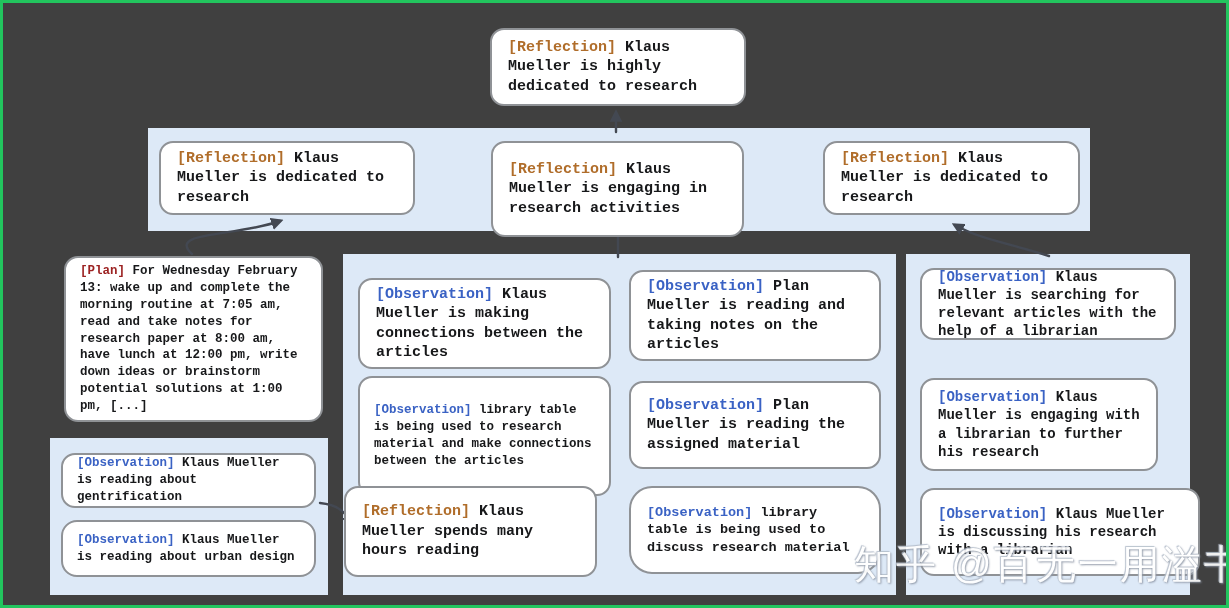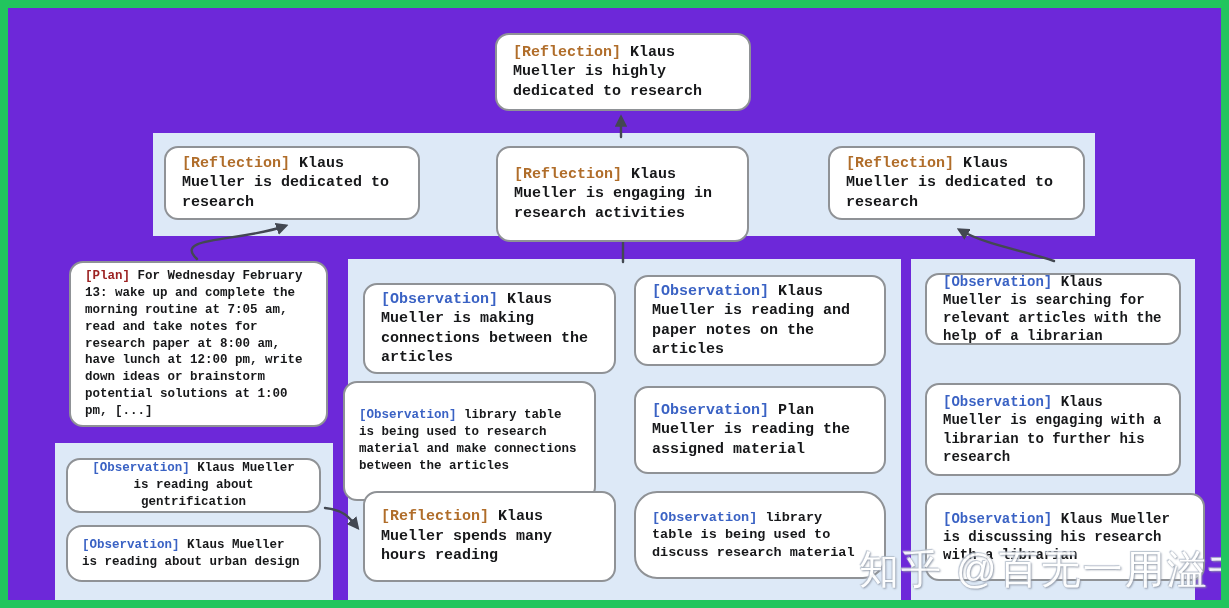--- a/index.html
+++ b/index.html
@@ -1,18 +1,18 @@
 <!DOCTYPE html>
 <html><head>
 <meta charset="utf-8">
 <style>
   html,body { margin:0; padding:0; background:#e8e8e8; }
   .canvas {
-    position:relative; width:1229px; height:608px; background:#6d28d9;
-    border:8px solid #22c55e; box-sizing:border-box; overflow:hidden;
+    position:relative; width:1229px; height:608px; background:#404040;
+    border:3px solid #22c55e; box-sizing:border-box; overflow:hidden;
     font-family:"Liberation Mono","DejaVu Sans Mono",monospace;
   }
   .band { position:absolute; background:#dde9f7; }
   .node {
     position:absolute; background:#ffffff; border:2px solid #8f9296;
     border-radius:14px; box-sizing:border-box; display:flex; align-items:center;
     font-weight:bold; font-size:15px; line-height:1.3; color:#17181a;
     padding:6px 14px 6px 16px;
   }
   .node.sm { font-size:12.5px; line-height:1.35; padding:6px 14px; }
@@ -61,51 +61,51 @@
     <div><span class="tag reflection">[Reflection]</span> <span>Klaus Mueller is engaging in research activities</span></div>
   </div>
   <div class="node" style="left:820px; top:138px; width:257px; height:74px;">
     <div><span class="tag reflection">[Reflection]</span> <span>Klaus Mueller is dedicated to research</span></div>
   </div>
 
   <div class="node sm" style="left:61px; top:253px; width:259px; height:166px;">
     <div><span class="tag plan">[Plan]</span> <span>For Wednesday February 13: wake up and complete the morning routine at 7:05 am, read and take notes for research paper at 8:00 am, have lunch at 12:00 pm, write down ideas or brainstorm potential solutions at 1:00 pm, [...]</span></div>
   </div>
 
-  <div class="node sm" style="left:58px; top:450px; width:255px; height:55px;text-align:center;">
+  <div class="node sm" style="left:58px; top:450px; width:255px; height:55px;">
     <div><span class="tag observation">[Observation]</span> <span>Klaus Mueller is reading about gentrification</span></div>
   </div>
   <div class="node sm" style="left:58px; top:517px; width:255px; height:57px;border-radius:16px;">
     <div><span class="tag observation">[Observation]</span> <span>Klaus Mueller is reading about urban design</span></div>
   </div>
 
   <div class="node" style="left:355px; top:275px; width:253px; height:91px;">
     <div><span class="tag observation">[Observation]</span> <span>Klaus Mueller is making connections between the articles</span></div>
   </div>
-  <div class="node sm" style="left:335px; top:373px; width:253px; height:120px;justify-content:center;">
+  <div class="node sm" style="left:355px; top:373px; width:253px; height:120px;justify-content:center;">
     <div><span class="tag observation">[Observation]</span> <span>library table is being used to research material and make connections between the articles</span></div>
   </div>
-  <div class="node" style="left:355px; top:483px; width:253px; height:91px;">
+  <div class="node" style="left:341px; top:483px; width:253px; height:91px;">
     <div><span class="tag reflection">[Reflection]</span> <span>Klaus Mueller spends many hours reading</span></div>
   </div>
 
   <div class="node" style="left:626px; top:267px; width:252px; height:91px;">
-    <div><span class="tag observation">[Observation]</span> <span>Klaus Mueller is reading and paper notes on the articles</span></div>
+    <div><span class="tag observation">[Observation]</span> <span>Plan Mueller is reading and taking notes on the articles</span></div>
   </div>
   <div class="node" style="left:626px; top:378px; width:252px; height:88px;">
     <div><span class="tag observation">[Observation]</span> <span>Plan Mueller is reading the assigned material</span></div>
   </div>
   <div class="node" style="left:626px; top:483px; width:252px; height:88px; font-size:13.5px;border-radius:23px;">
     <div><span class="tag observation">[Observation]</span> <span>library table is being used to discuss research material</span></div>
   </div>
 
   <div class="node" style="left:917px; top:265px; width:256px; height:72px; font-size:14px;">
     <div><span class="tag observation">[Observation]</span> <span>Klaus Mueller is searching for relevant articles with the help of a librarian</span></div>
   </div>
-  <div class="node" style="left:917px; top:375px; width:256px; height:93px; font-size:14px;">
+  <div class="node" style="left:917px; top:375px; width:238px; height:93px; font-size:14px;">
     <div><span class="tag observation">[Observation]</span> <span>Klaus Mueller is engaging with a librarian to further his research</span></div>
   </div>
   <div class="node" style="left:917px; top:485px; width:280px; height:88px; font-size:14px;">
     <div><span class="tag observation">[Observation]</span> <span>Klaus Mueller is discussing his research with a librarian</span></div>
   </div>
 
   <div class="watermark">知乎 @百无一用溢书生</div>
 
 </div>
 

